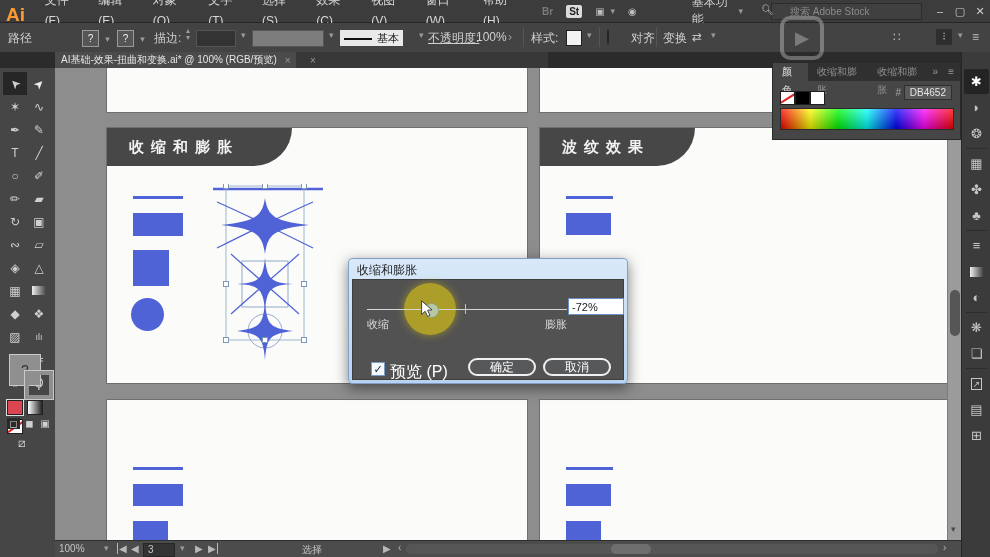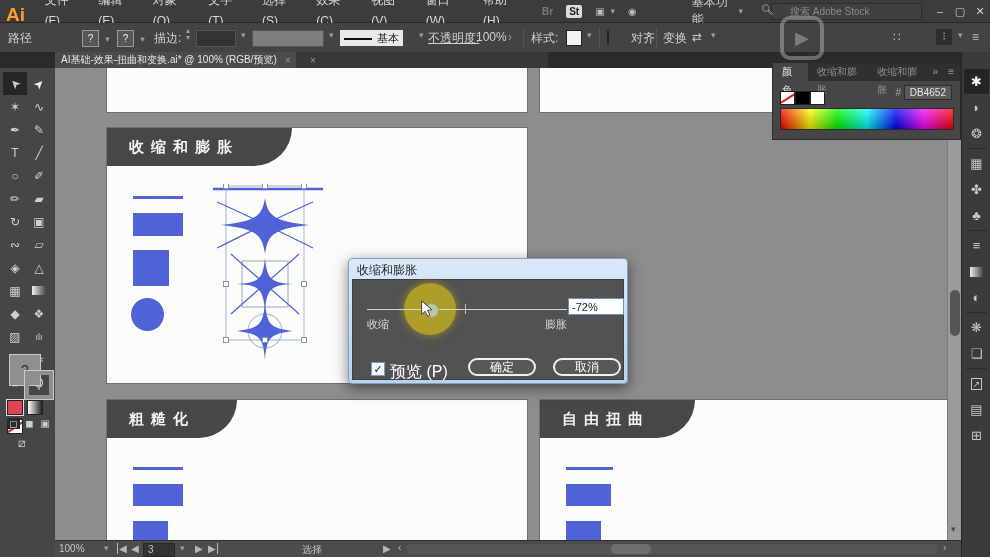--- a/index.html
+++ b/index.html
@@ -347,34 +347,35 @@
           <rect x="88.5" y="-0.5" width="5" height="5"></rect>
         <rect x="10.5" y="97.5" width="5" height="5"></rect>
           <rect x="88.5" y="97.5" width="5" height="5"></rect>
         <rect x="10.5" y="153.5" width="5" height="5"></rect>
           <rect x="49.5" y="153.5" width="5" height="5"></rect>
           <rect x="88.5" y="153.5" width="5" height="5"></rect>
       </g>
     </svg>
   </div>
 
+  <div class="artboard" style="left:485px;top:60px;width:407px;height:255px;" data-name="artboard-ripple">
+    <div class="ab-label" style="width:155px;" data-name="artboard-title-tab">
+        <span data-name="artboard-title">波纹效果</span>
+      </div>
+    <div class="bl" style="left:26px;top:68px;width:47px;height:3px;" data-name="blue-line-shape"></div>
+    <div class="bl" style="left:26px;top:85px;width:45px;height:22px;" data-name="blue-rectangle-shape"></div>
+  </div>
 
   <div class="artboard" style="left:52px;top:332px;width:420px;height:160px;" data-name="artboard-roughen">
-    <div class="ab-label" style="width:130px;" data-name="artboard-title-tab">
-        <span data-name="artboard-title">粗糙化</span>
-      </div>
     <div class="bl" style="left:26px;top:67px;width:50px;height:3px;" data-name="blue-line-shape"></div>
     <div class="bl" style="left:26px;top:84px;width:50px;height:22px;" data-name="blue-rectangle-shape"></div>
     <div class="bl" style="left:26px;top:121px;width:35px;height:35px;" data-name="blue-square-shape"></div>
   </div>
 
   <div class="artboard" style="left:485px;top:332px;width:407px;height:160px;" data-name="artboard-free-distort">
-    <div class="ab-label" style="width:155px;" data-name="artboard-title-tab">
-        <span data-name="artboard-title">自由扭曲</span>
-      </div>
     <div class="bl" style="left:26px;top:67px;width:47px;height:3px;" data-name="blue-line-shape"></div>
     <div class="bl" style="left:26px;top:84px;width:45px;height:22px;" data-name="blue-rectangle-shape"></div>
     <div class="bl" style="left:26px;top:121px;width:35px;height:35px;" data-name="blue-square-shape"></div>
   </div>
 
   <div id="vscroll" class="a" data-name="vertical-scrollbar">
     <div id="vthumb" data-name="scrollbar-thumb"></div>
     <div id="vchev" data-name="scroll-down-icon">▾</div>
   </div>
 </div>
@@ -403,21 +404,21 @@
     <div id="hl" data-name="cursor-highlight"></div>
     <div id="track" data-name="pucker-bloat-slider"></div>
     <div id="tick" data-name="slider-center-tick"></div>
     <div id="handle" data-name="slider-handle"></div>
     <span class="dlbl" style="left:14px;" data-name="pucker-label">收缩</span>
     <span class="dlbl" style="left:192px;" data-name="bloat-label">膨胀</span>
     <input id="valbox" data-name="value-input" readonly="" value="-72%" style="">
     <div id="chk" data-name="preview-checkbox">✓</div>
     <span id="chk-lbl" data-name="preview-label">预览 (P)</span>
     <div class="dbtn" style="left:115px;" data-name="ok-button">确定</div>
-    <div class="dbtn" style="left:200px;text-align:center;" data-name="cancel-button">取消</div>
+    <div class="dbtn" style="left:190px;text-align:center;" data-name="cancel-button">取消</div>
   </div>
 </div>
 <svg id="cursor" class="a" viewBox="0 0 20 20" data-name="mouse-cursor">
   <path d="M4,1 L4,16 L8,12.5 L10.7,18.3 L13.3,17 L10.6,11.4 L15.6,11 Z" fill="#fff" stroke="#333" stroke-width="1"></path>
 </svg>
 
 <div id="colorpanel" class="a" data-name="color-panel">
   <div id="cp-tabs" data-name="color-panel-tabs">
     <span class="cp-tab active" data-name="tab-color">颜色</span>
     <span class="cp-tab" data-name="tab-color-guide">收缩和膨胀</span>

